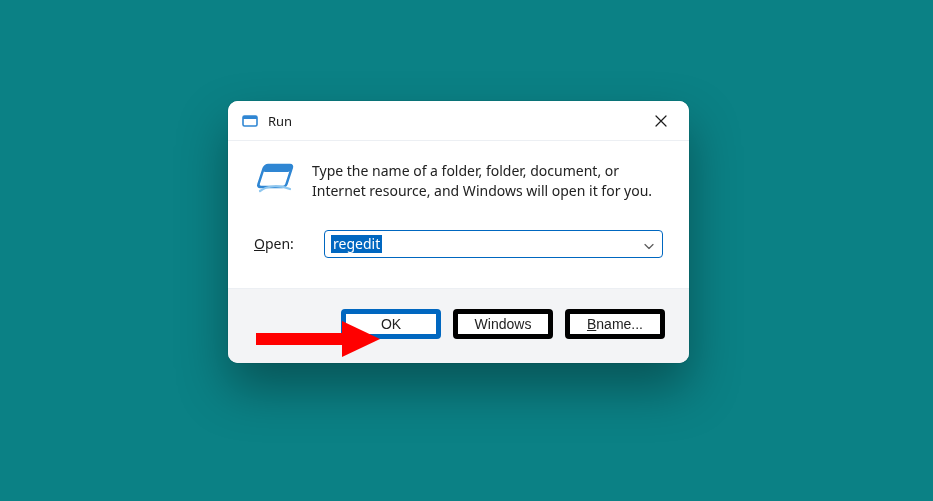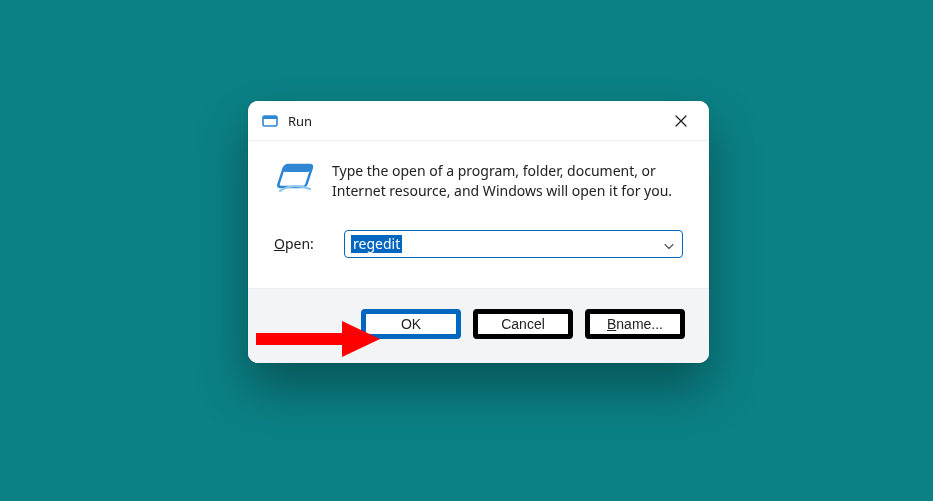--- a/index.html
+++ b/index.html
@@ -7,21 +7,21 @@
       width: 933px; height: 501px;
       background: #0b8185;
       font-family: "Segoe UI", -apple-system, system-ui, sans-serif;
       font-size: 14px;
       color: #1b1b1b;
       position: relative;
       overflow: hidden;
     }
     .dialog {
       position: absolute;
-      left: 248px; top: 101px;
+      left: 228px; top: 101px;
       width: 461px;
       background: #ffffff;
       border-radius: 10px;
       box-shadow: 0 25px 50px rgba(0,0,0,.35), 0 0 0 1px rgba(0,0,0,.05);
       overflow: hidden;
     }
     .titlebar {
       display: flex; align-items: center;
       height: 40px;
       padding: 0 6px 0 14px;
@@ -129,41 +129,41 @@
     <div class="desc-row">
       <span class="run-glyph">
         <svg width="40" height="34" viewBox="0 0 40 34">
           <g transform="skewX(-18)">
             <rect x="12" y="4" width="28" height="22" rx="3" fill="#ffffff" stroke="#2f86d3" stroke-width="2.6"></rect>
             <rect x="12" y="4" width="28" height="7" rx="3" fill="#2f86d3"></rect>
           </g>
           <path d="M6 30 C 14 24, 26 24, 36 28" stroke="#8fc7ef" stroke-width="2.2" fill="none" stroke-linecap="round"></path>
         </svg>
       </span>
-      <div class="desc-text">Type the open of a program, folder, document, or Internet resource, and Windows will open it for you.</div>
+      <div class="desc-text">Type the name of a folder, folder, document, or Internet resource, and Windows will open it for you.</div>
     </div>
 
     <div class="open-row">
       <div class="open-label">
         <span class="ul">O</span><span>pen:</span>
       </div>
       <div class="combo">
         <span class="value">regedit</span>
         <span class="chev">
           <svg width="10" height="6" viewBox="0 0 10 6">
               <path d="M1 1 L5 5 L9 1" fill="none" stroke="#5b5b5b" stroke-width="1.2" stroke-linecap="round" stroke-linejoin="round"></path>
             </svg>
         </span>
       </div>
     </div>
   </div>
 
   <div class="button-bar">
     <button class="btn primary">OK</button>
-    <button class="btn">Cancel</button>
+    <button class="btn">Windows</button>
     <button class="btn">
       <span class="ul">B</span>
         <span>name...</span>
     </button>
   </div>
 </div>
 
 <svg class="arrow" width="130" height="44" viewBox="0 0 130 44">
   <line x1="4" y1="22" x2="96" y2="22" stroke="#ff0000" stroke-width="12" stroke-linecap="butt"></line>
   <polygon points="90,4 128,22 90,40" fill="#ff0000"></polygon>

